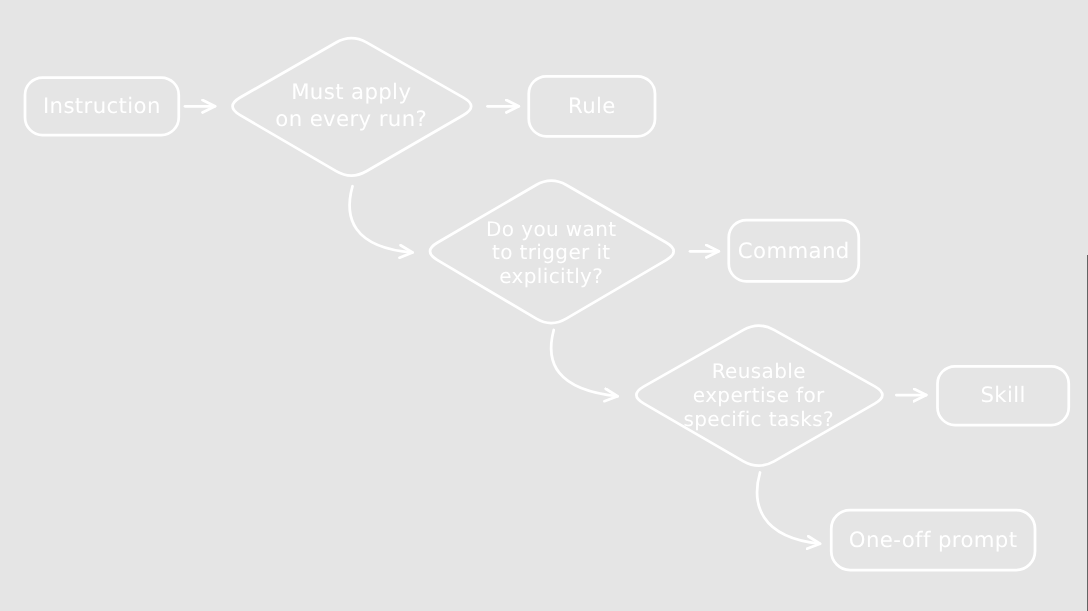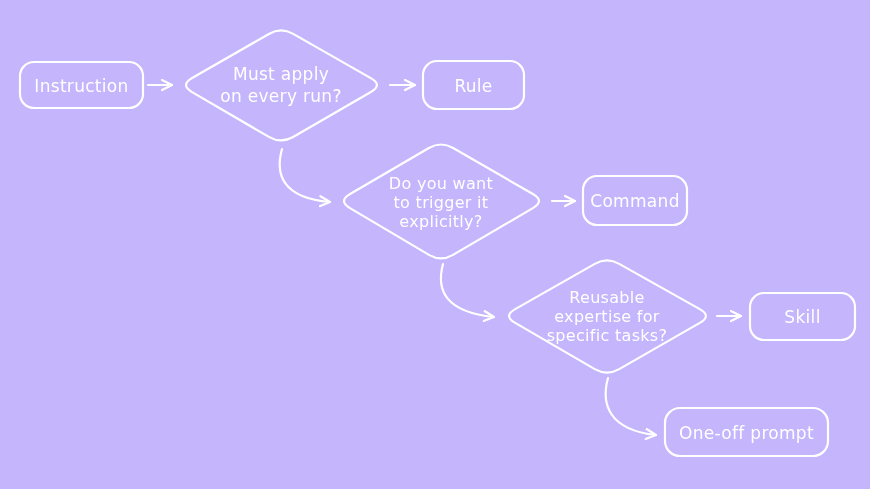--- a/index.html
+++ b/index.html
@@ -4,21 +4,21 @@
 <style>
   html, body {
     margin: 0;
     padding: 0;
     background: #000000;
   }
   .stage {
     position: relative;
     width: 870px;
     height: 489px;
-    background: #c4b5fd;
+    background: #e5e5e5;
     overflow: hidden;
   }
   svg.flow {
     display: block;
     width: 870px;
     height: 489px;
   }
   .shape {
     fill: none;
     stroke: #ffffff;

